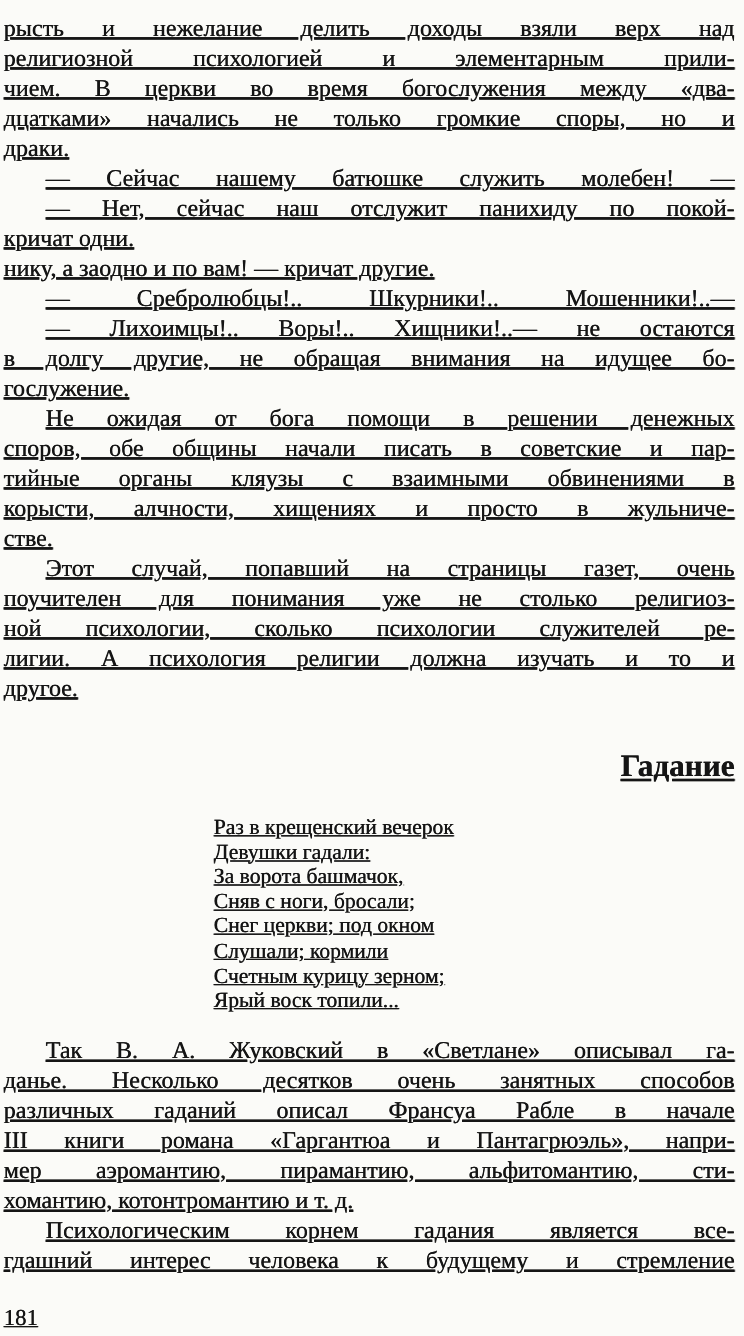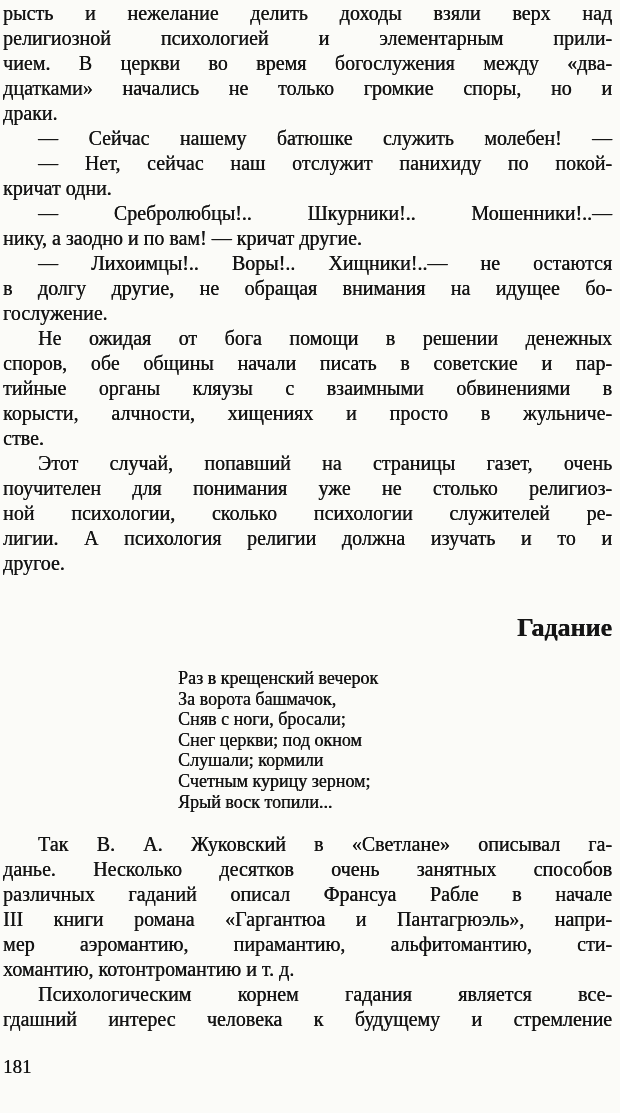--- a/index.html
+++ b/index.html
@@ -6,21 +6,22 @@
   html, body { width: 620px; height: 1113px; }
   body {
     background: #fbfbf8;
     color: #151515;
     font-family: "Liberation Serif", "DejaVu Serif", serif;
     overflow: hidden;
   }
   .page {
     width: 620px;
     height: 1113px;
-    padding: 1px 8px 0 3px;
+    padding: 12px 8px 0 3px;
+    text-decoration: underline;
   }
   .line {
     font-size: 20px;
     line-height: 25px;
     text-shadow: 0.35px 0 0 currentColor;
   }
   
   .j { text-align: justify; text-align-last: justify; }
   
   .e { text-align: left; }
@@ -56,41 +57,42 @@
 
   <div class="main-block">
     <div class="line j">рысть и нежелание делить доходы взяли верх над</div>
     <div class="line j">религиозной психологией и элементарным прили-</div>
     <div class="line j">чием. В церкви во время богослужения между «два-</div>
     <div class="line j">дцатками» начались не только громкие споры, но и</div>
     <div class="line e">драки.</div>
     <div class="line j ind">— Сейчас нашему батюшке служить молебен! —</div>
     <div class="line j ind">— Нет, сейчас наш отслужит панихиду по покой-</div>
     <div class="line e">кричат одни.</div>
+    <div class="line e">нику, а заодно и по вам! — кричат другие.</div>
     <div class="line j ind">— Сребролюбцы!.. Шкурники!.. Мошенники!..—</div>
-    <div class="line e">нику, а заодно и по вам! — кричат другие.</div>
     <div class="line j ind">— Лихоимцы!.. Воры!.. Хищники!..— не остаются</div>
     <div class="line j">в долгу другие, не обращая внимания на идущее бо-</div>
     <div class="line e">гослужение.</div>
     <div class="line j ind">Не ожидая от бога помощи в решении денежных</div>
     <div class="line j">споров, обе общины начали писать в советские и пар-</div>
     <div class="line j">тийные органы кляузы с взаимными обвинениями в</div>
     <div class="line j">корысти, алчности, хищениях и просто в жульниче-</div>
     <div class="line e">стве.</div>
     <div class="line j ind">Этот случай, попавший на страницы газет, очень</div>
     <div class="line j">поучителен для понимания уже не столько религиоз-</div>
     <div class="line j">ной психологии, сколько психологии служителей ре-</div>
     <div class="line j">лигии. А психология религии должна изучать и то и</div>
     <div class="line e">другое.</div>
   </div>
 
   <div class="heading">Гадание</div>
 
   <div class="poem">
     <div class="poem-line">Раз в крещенский вечерок</div>
+    <div class="poem-line">Девушки гадали:</div>
     <div class="poem-line">За ворота башмачок,</div>
     <div class="poem-line">Сняв с ноги, бросали;</div>
     <div class="poem-line">Снег церкви; под окном</div>
     <div class="poem-line">Слушали; кормили</div>
     <div class="poem-line">Счетным курицу зерном;</div>
     <div class="poem-line">Ярый воск топили...</div>
   </div>
 
   <div class="after-block">
     <div class="line j ind">Так В. А. Жуковский в «Светлане» описывал га-</div>

